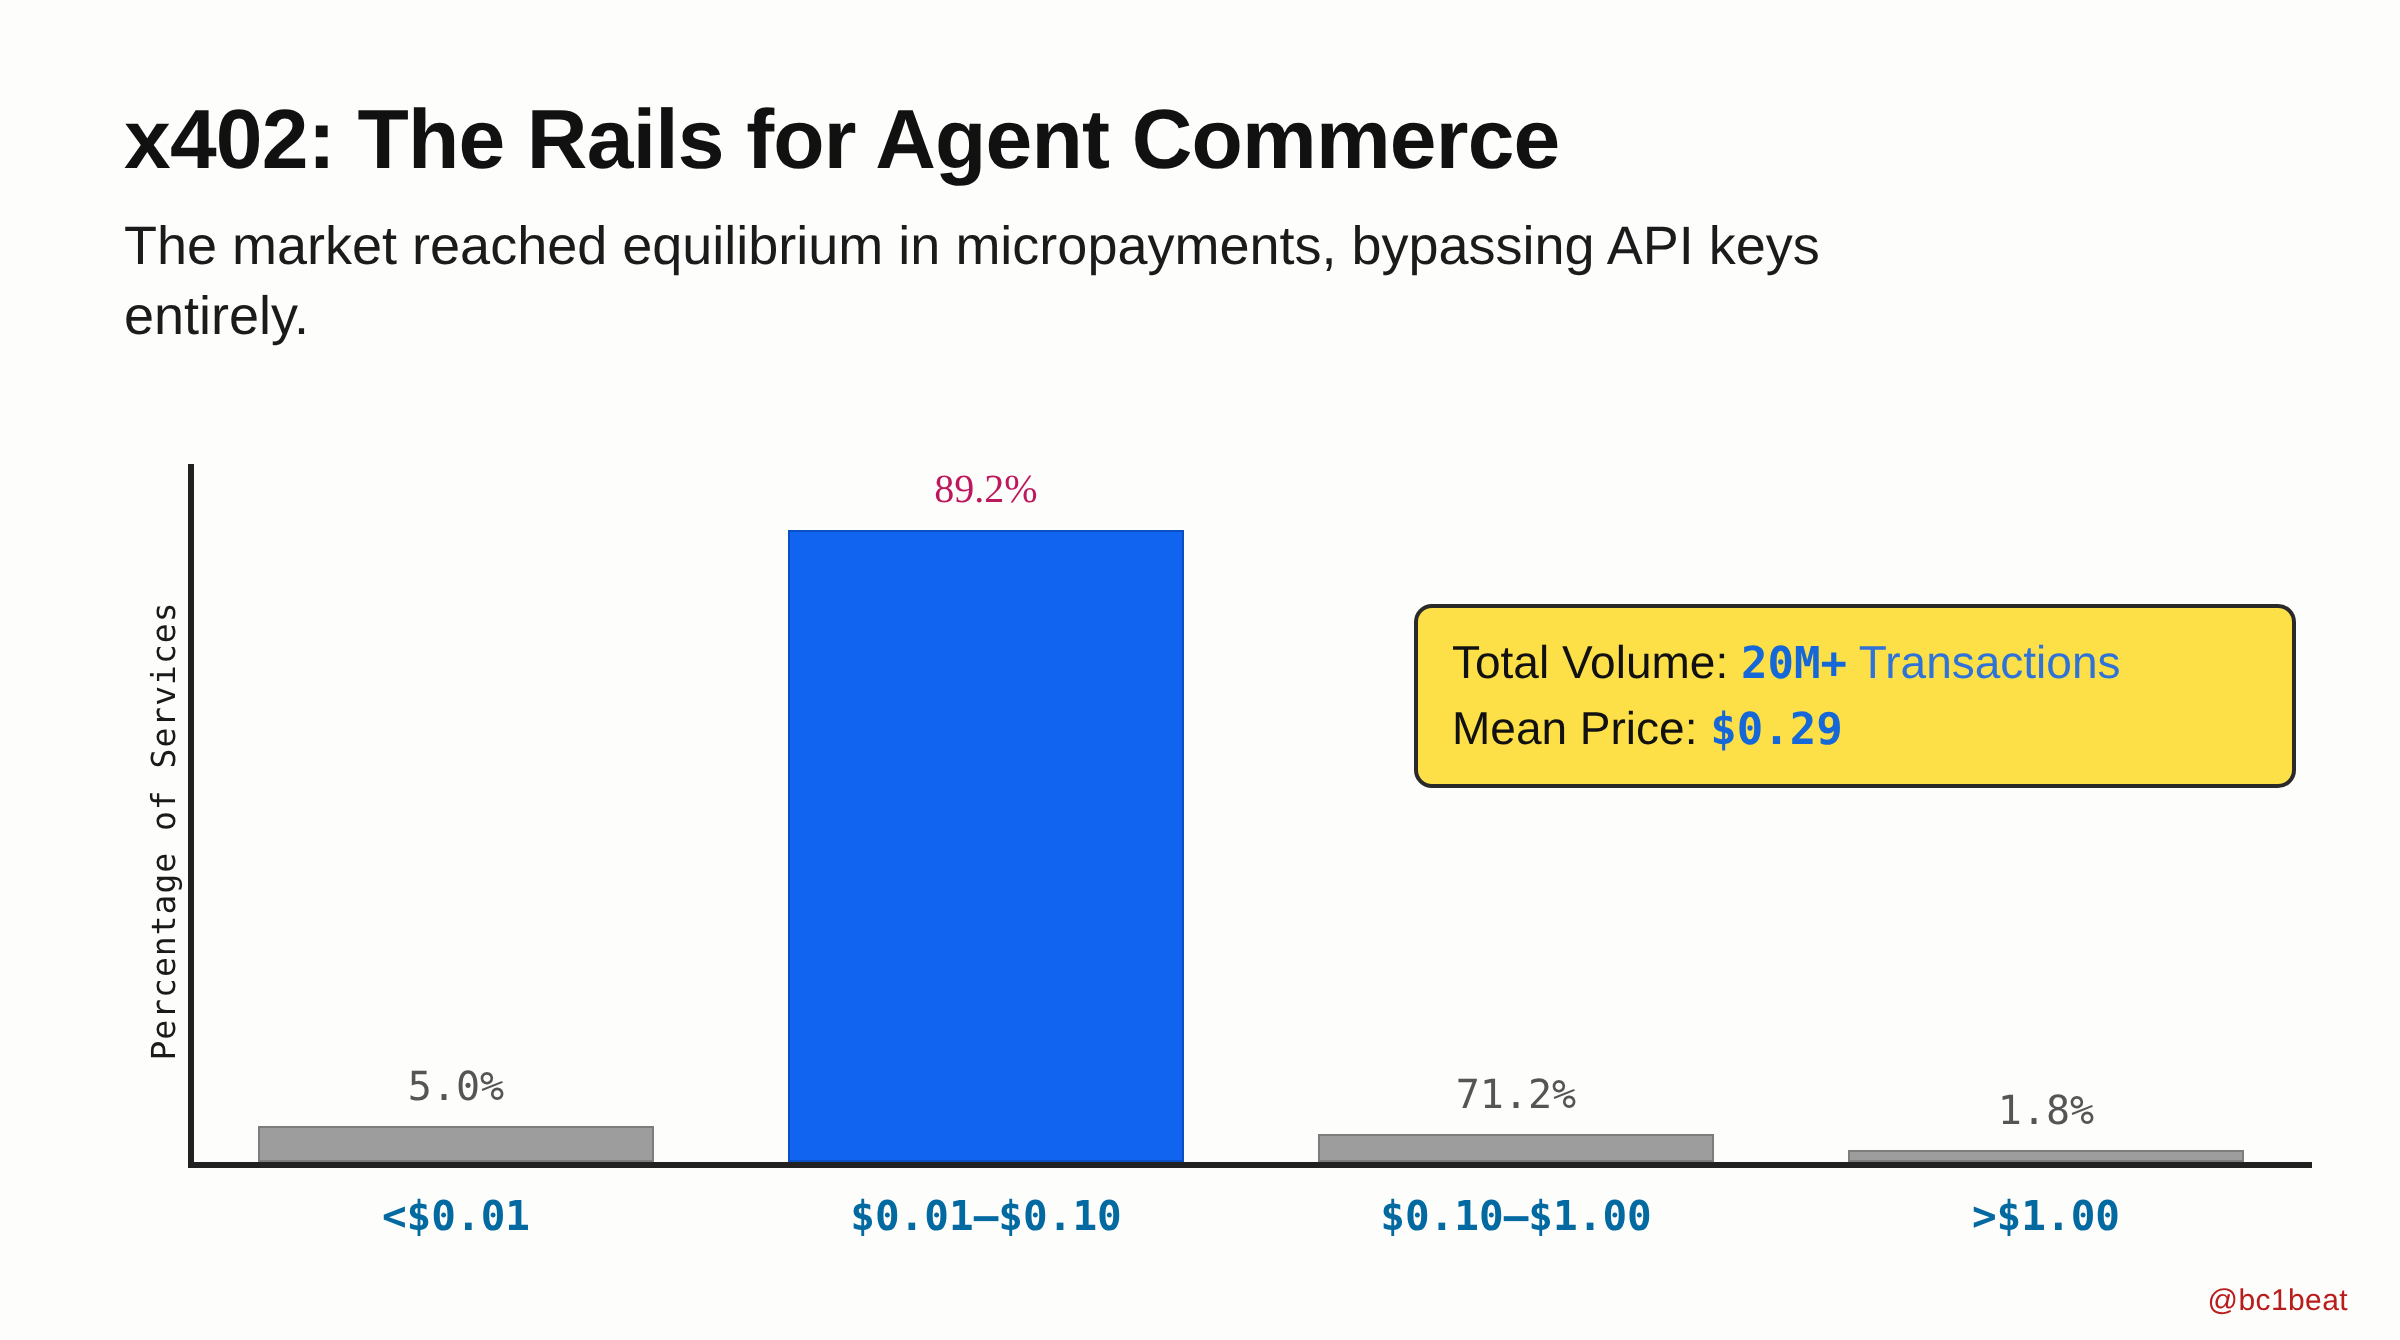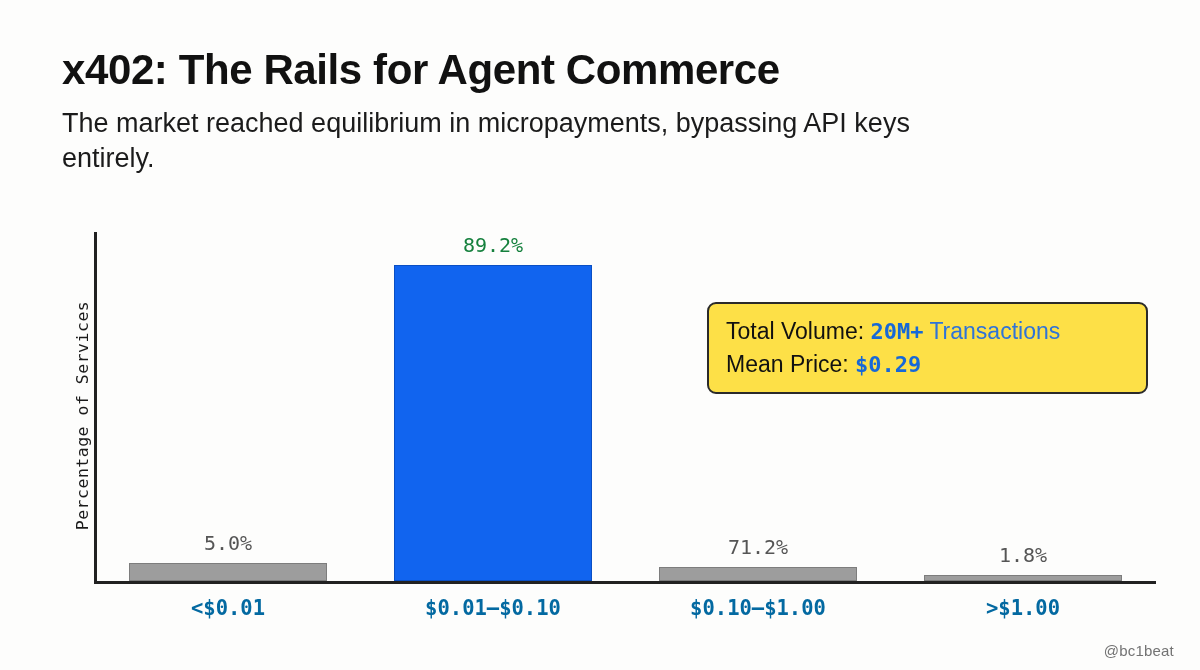--- a/index.html
+++ b/index.html
@@ -114,21 +114,22 @@
     width: 100%;
     text-align: center;
     font-family: "DejaVu Sans Mono", monospace;
     font-size: 20px;
     white-space: nowrap;
   }
   .bar-value.gray {
     color: #555555;
   }
   .bar-value.blue {
-    color: #15803d;
+    color: #be185d;
+    font-family: Liberation Serif, serif;
   }
   .tick-label {
     position: absolute;
     left: 0;
     width: 100%;
     top: 596px;
     text-align: center;
     font-family: "DejaVu Sans Mono", monospace;
     font-size: 20.5px;
     font-weight: bold;
@@ -168,21 +169,21 @@
     font-family: "Liberation Sans", sans-serif;
     color: #2f73d8;
   }
 
   
   #watermark {
     position: absolute;
     right: 26px;
     bottom: 11px;
     font-size: 15px;
-    color: #737373;
+    color: #b91c1c;
     letter-spacing: 0.2px;
     margin-top: 24px;
   }
 </style>
 </head>
 <body>
 
 <div id="slide">
 
   <div id="header">

